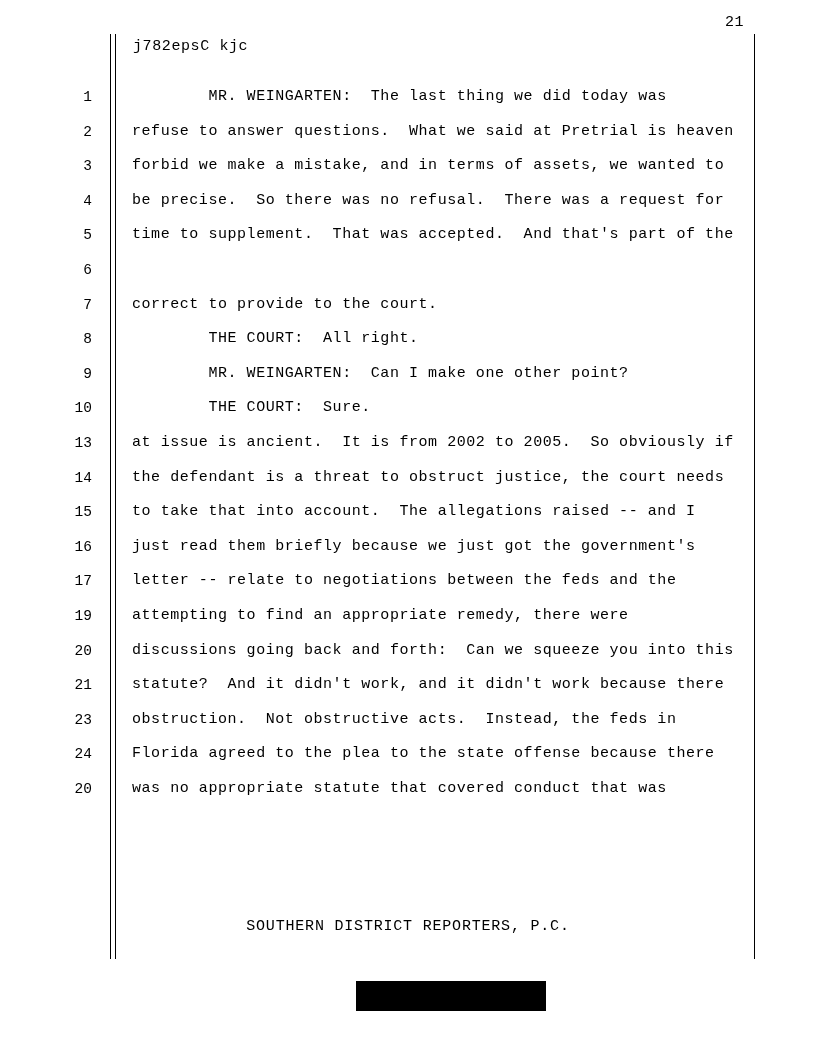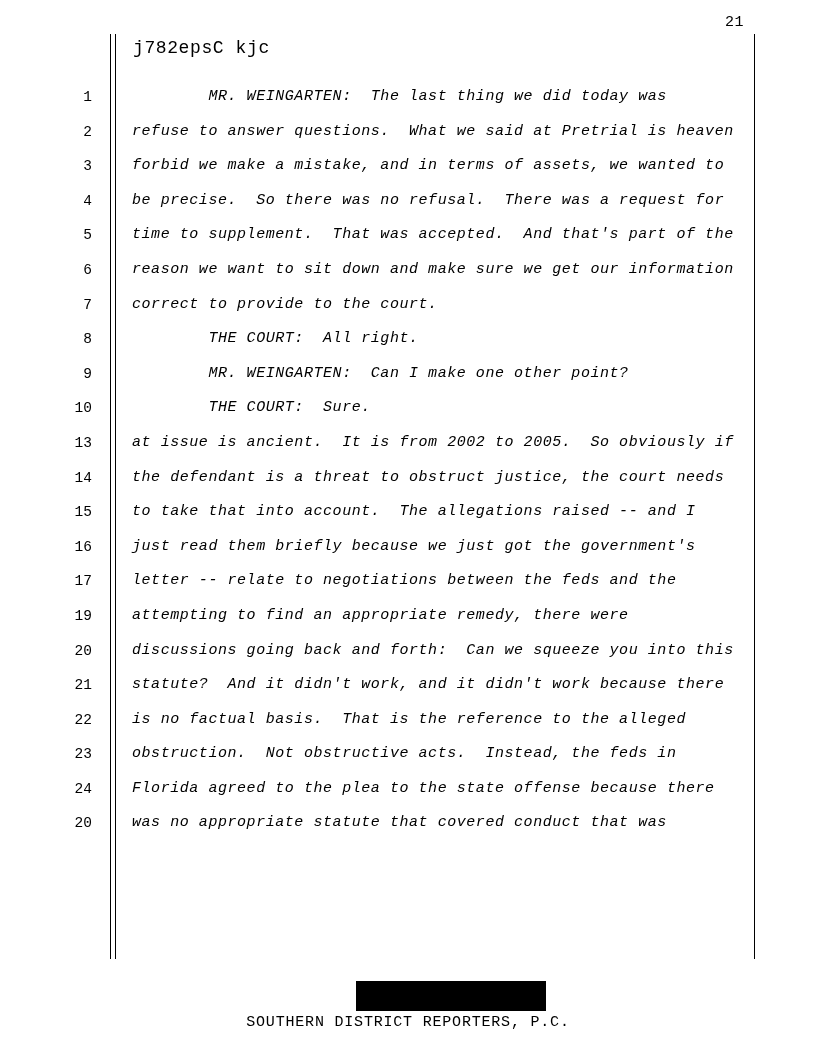--- a/index.html
+++ b/index.html
@@ -26,21 +26,21 @@
     position: absolute;
     top: 14px;
     right: 72px;
     font-size: 15px;
     letter-spacing: 0.5px;
   }
   .header-code {
     position: absolute;
     top: 38px;
     left: 133px;
-    font-size: 18px;
+    font-size: 15px;
     letter-spacing: 0.6px;
   }
   
   .rule {
     position: absolute;
     top: 34px;
     width: 1px;
     background: #000000;
     height: 925px;
   }
@@ -74,25 +74,24 @@
     top: 4px;
   }
   .line-text {
     position: absolute;
     left: 132px;
     top: 4px;
     font-size: 15px;
     line-height: 22px;
     letter-spacing: 0.55px;
     white-space: pre;
-    font-style: italic;
   }
   .footer {
     position: absolute;
-    top: 1014px;
+    top: 918px;
     left: 0;
     width: 816px;
     text-align: center;
     font-size: 15px;
     letter-spacing: 0.8px;
   }
   .redaction {
     position: absolute;
     top: 981px;
     left: 356px;
@@ -131,21 +130,20 @@
     <div class="line-row">
       <div class="line-no">4</div>
       <div class="line-text">be precise.  So there was no refusal.  There was a request for</div>
     </div>
     <div class="line-row">
       <div class="line-no">5</div>
       <div class="line-text">time to supplement.  That was accepted.  And that's part of the</div>
     </div>
     <div class="line-row">
       <div class="line-no">6</div>
-      <div class="line-text">reason we want to sit down and make sure we get our information</div>
     </div>
     <div class="line-row">
       <div class="line-no">7</div>
       <div class="line-text">correct to provide to the court.</div>
     </div>
     <div class="line-row">
       <div class="line-no">8</div>
       <div class="line-text">        THE COURT:  All right.</div>
     </div>
     <div class="line-row">
@@ -182,24 +180,20 @@
     </div>
     <div class="line-row">
       <div class="line-no">20</div>
       <div class="line-text">discussions going back and forth:  Can we squeeze you into this</div>
     </div>
     <div class="line-row">
       <div class="line-no">21</div>
       <div class="line-text">statute?  And it didn't work, and it didn't work because there</div>
     </div>
     <div class="line-row">
-      <div class="line-no">22</div>
-      <div class="line-text">is no factual basis.  That is the reference to the alleged</div>
-    </div>
-    <div class="line-row">
       <div class="line-no">23</div>
       <div class="line-text">obstruction.  Not obstructive acts.  Instead, the feds in</div>
     </div>
     <div class="line-row">
       <div class="line-no">24</div>
       <div class="line-text">Florida agreed to the plea to the state offense because there</div>
     </div>
     <div class="line-row">
       <div class="line-no">20</div>
       <div class="line-text">was no appropriate statute that covered conduct that was</div>

